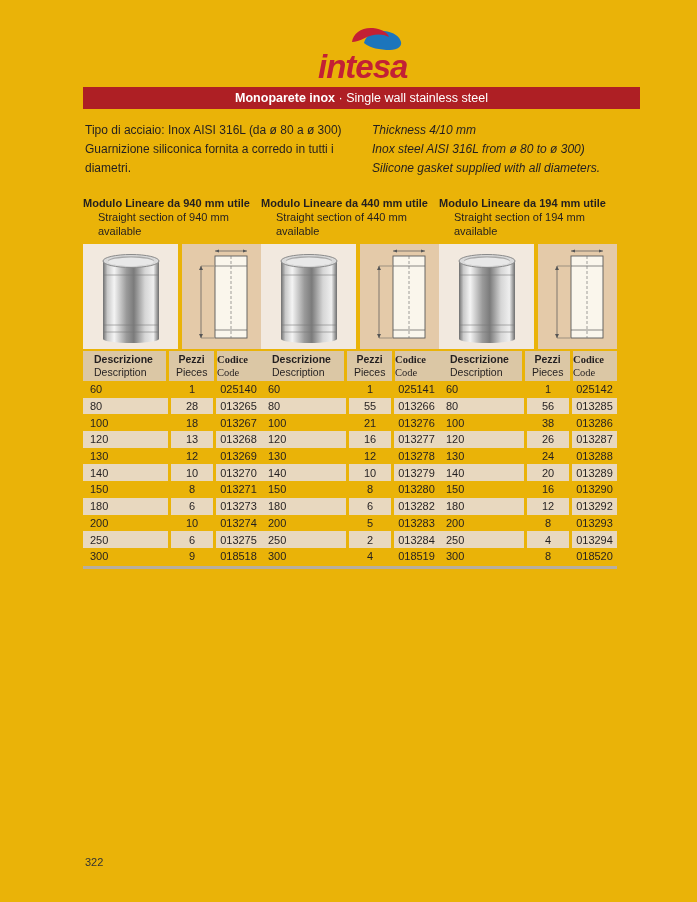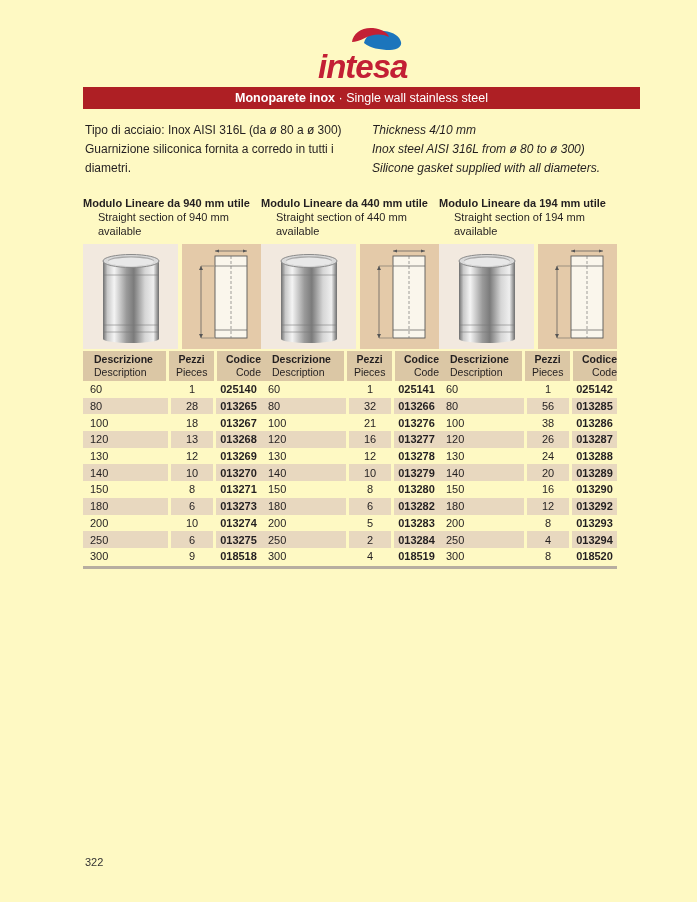--- a/index.html
+++ b/index.html
@@ -1,18 +1,18 @@
 <!DOCTYPE html>
 <html><head>
 <meta charset="utf-8">
 <style>
   * { margin:0; padding:0; box-sizing:border-box; }
   html,body { background:#ffffff; }
   body { font-family:"Liberation Sans", sans-serif; color:#231f20; }
-  .page { position:relative; width:697px; height:902px; background:#fef9c3; overflow:hidden; }
+  .page { position:relative; width:697px; height:902px; background:#eab308; overflow:hidden; }
 
   
   .logo { position:absolute; top:24px; left:318px; width:120px; text-align:left; }
   .logo .swoosh { display:block; margin-left:26px; width:62px; height:32px; }
   .logo .word { display:block; margin-top:-6px; font-size:33px; font-weight:700; letter-spacing:-1px; color:#c32035; font-style:italic; line-height:1; }
 
   
   .banner { position:absolute; top:87px; left:83px; width:557px; height:22px;
             background:#ae1f24; color:#ffffff; text-align:center; line-height:22px; font-size:12.5px; }
   .banner .b { font-weight:700; }
@@ -28,30 +28,30 @@
   .ptable .t-en { font-size:11px; line-height:14px; margin-bottom:6px;margin-left:15px; }
 
   .imgrow { display:flex; gap:4px; height:105px; margin-bottom:2px; }
   .photo { width:95px; background:#f2e9df; display:flex; align-items:center; justify-content:center; }
   .draw  { width:79px; background:#e4caa9; display:flex; align-items:center; justify-content:center; }
 
   .hrow { display:flex; gap:3px; height:30px; font-size:10.5px; line-height:13px; }
   .hrow > div { background:#dbc7a5; padding-top:2px; }
   .hc1 { width:85px; padding-left:11px; }
   .hc2 { width:46px; text-align:center; }
-  .hc3 { width:45px; text-align:right; }
+  .hc3 { width:45px; text-align:left;font-family:Liberation Serif, serif; }
   .hrow .it { font-weight:700; display:block; }
   .hrow .en { display:block; }
 
   .trow { display:flex; gap:3px; height:16.7px; font-size:11px; align-items:center; }
   .trow > div { height:100%; display:flex; align-items:center; }
   .trow.alt > div { background:#e8d8bf; }
   .c1 { width:85px; padding-left:7px; }
   .c2 { width:42px; justify-content:center; }
-  .c3 { width:45px; justify-content:center; font-weight:700; }
+  .c3 { width:45px; justify-content:center; font-weight:400; }
 
   .tbottom { height:3px; background:#b7aea0; margin-top:1px; }
 
   .pagenum { position:absolute; top:856px; left:85px; font-size:11px; color:#333; }
 </style>
 </head>
 <body>
 
 <div class="page">
 
@@ -263,21 +263,21 @@
       </div>
 
       <div>
           <div class="trow">
             <div class="c1">60</div>
             <div class="c2">1</div>
             <div class="c3">025141</div>
           </div>
           <div class="trow alt">
             <div class="c1">80</div>
-            <div class="c2">32</div>
+            <div class="c2">55</div>
             <div class="c3">013266</div>
           </div>
           <div class="trow">
             <div class="c1">100</div>
             <div class="c2">21</div>
             <div class="c3">013276</div>
           </div>
           <div class="trow alt">
             <div class="c1">120</div>
             <div class="c2">16</div>

